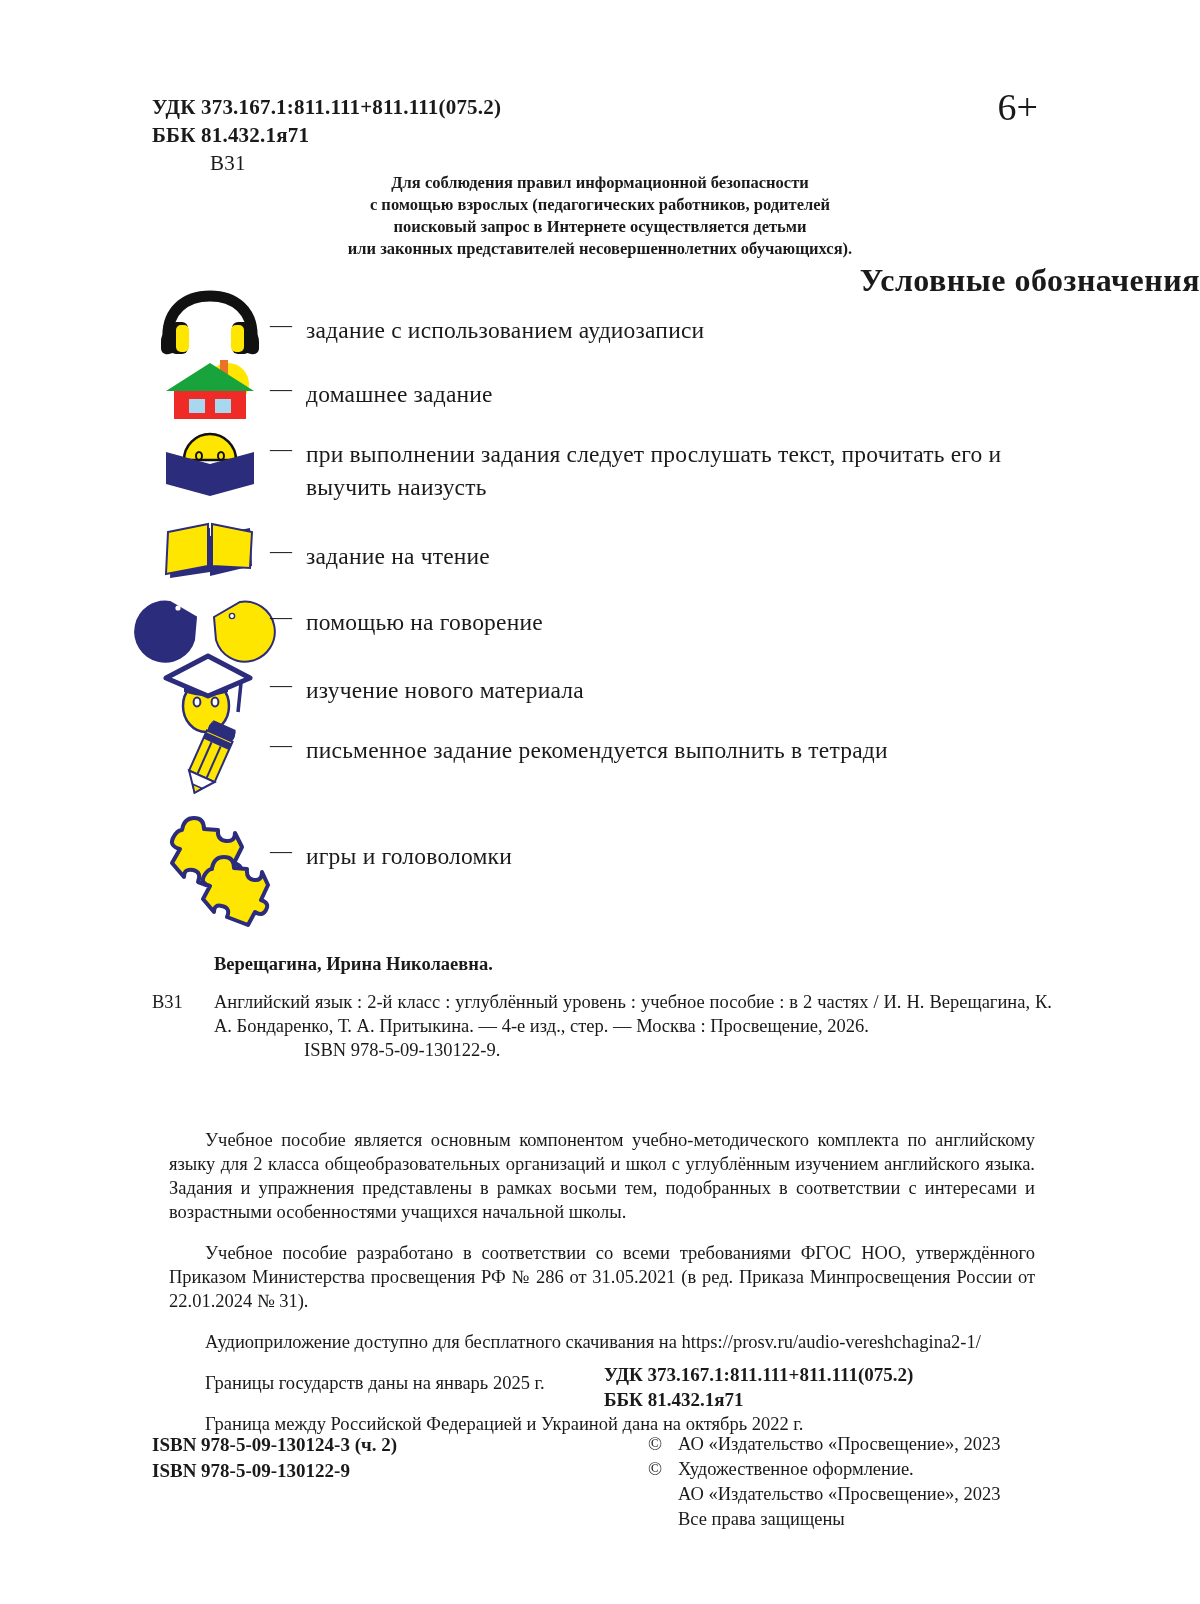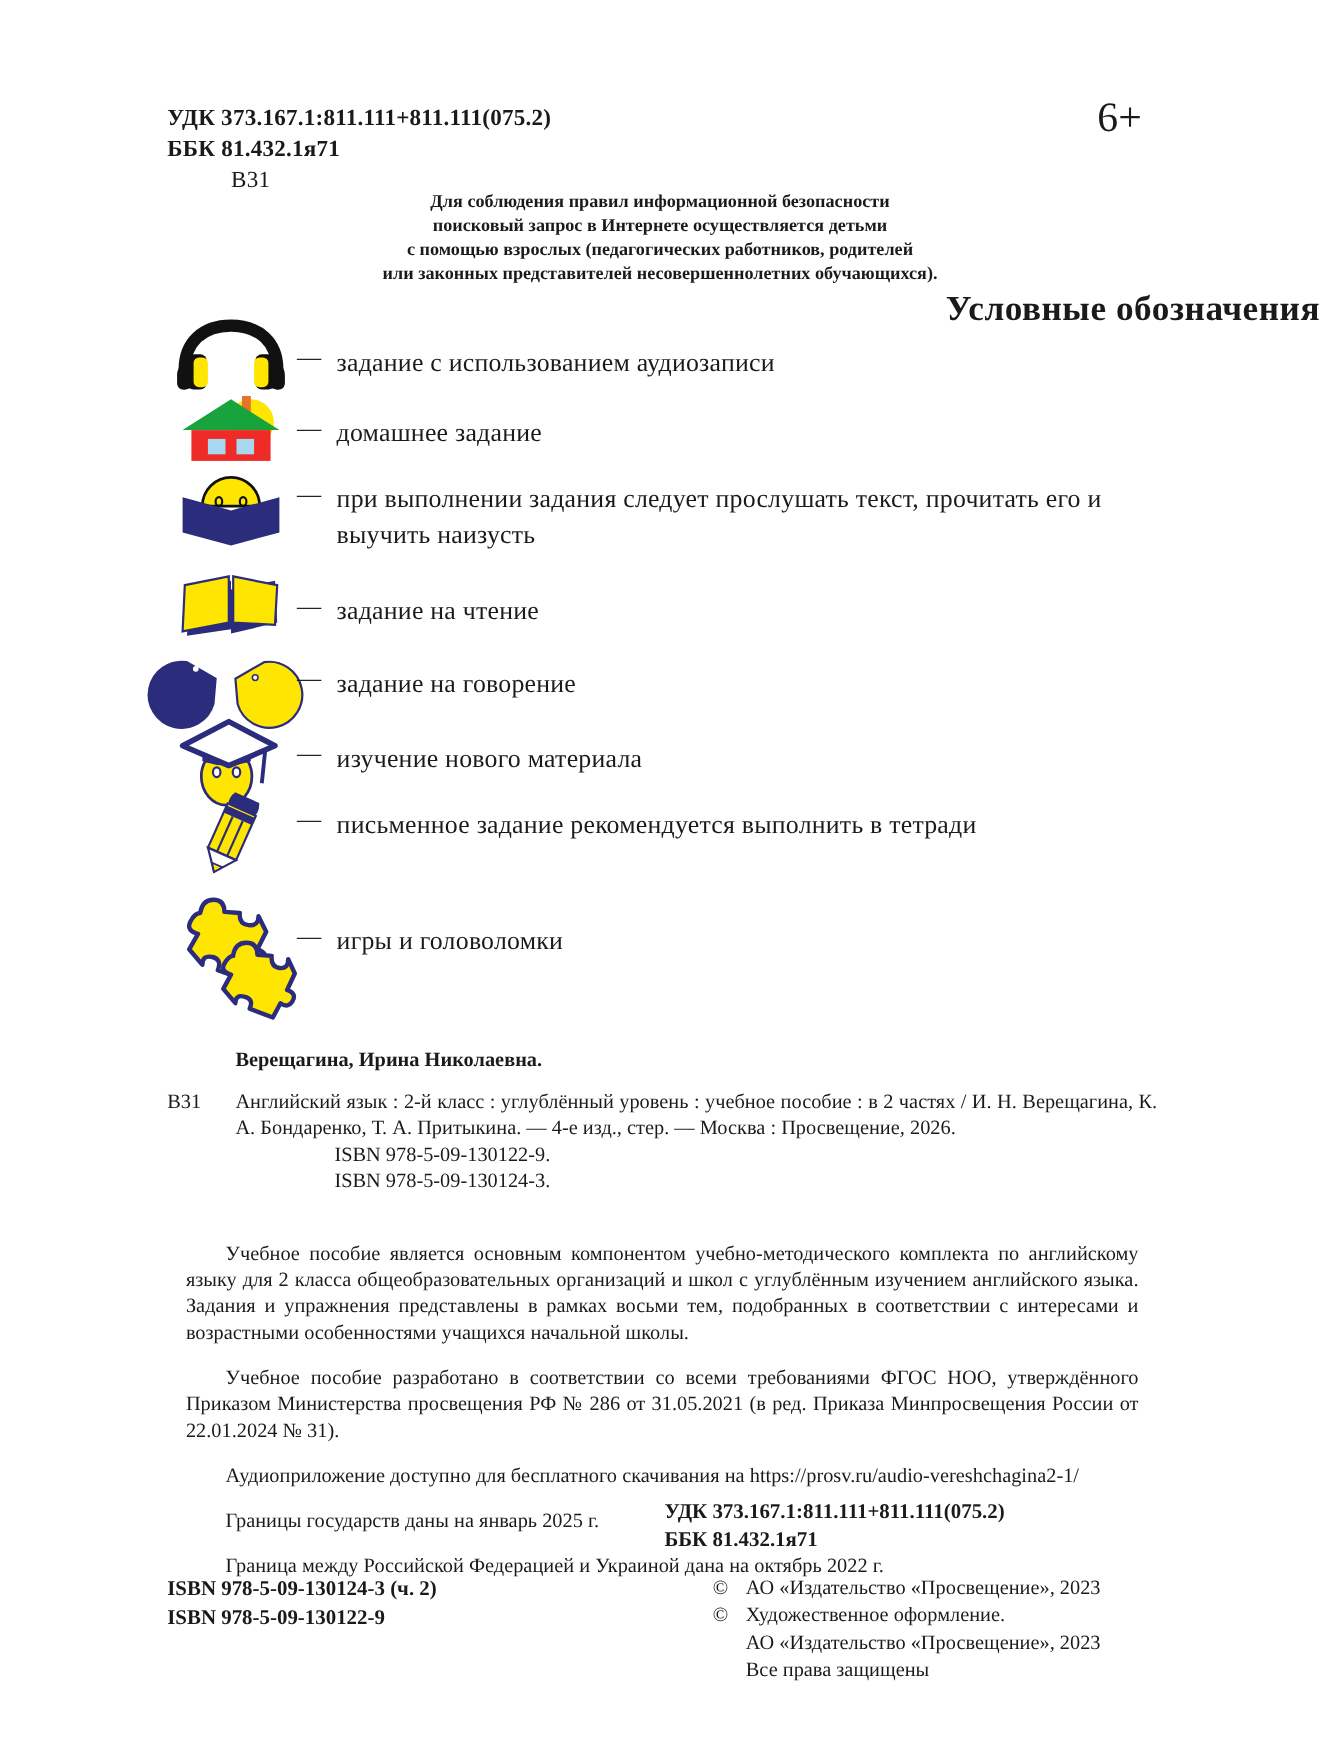--- a/index.html
+++ b/index.html
@@ -222,22 +222,22 @@
   <div class="codes">
     <span>УДК 373.167.1:811.111+811.111(075.2)</span><br>
     <span>ББК 81.432.1я71</span>
     <span class="code-index">В31</span>
   </div>
 
   <div class="age-rating">6+</div>
 
   <div class="safety-notice">
     <div>Для соблюдения правил информационной безопасности</div>
+    <div>с помощью взрослых (педагогических работников, родителей</div>
     <div>поисковый запрос в Интернете осуществляется детьми</div>
-    <div>с помощью взрослых (педагогических работников, родителей</div>
     <div>или законных представителей несовершеннолетних обучающихся).</div>
   </div>
 
   <div class="legend-title">Условные обозначения</div>
 
   <div class="legend">
 
     <div class="legend-row row-audio">
       <div class="legend-icon">
         <svg width="104" height="64" viewBox="0 0 104 64">
@@ -298,21 +298,21 @@
     <div class="legend-row row-speak">
       <div class="legend-icon">
         <svg width="104" height="62" viewBox="0 0 104 62">
           <path d="M38 31 L12 16 A30 30 0 1 0 36 54 Z" fill="#2B2C7C" stroke="#2B2C7C" stroke-width="2"></path>
           <circle cx="20" cy="22" r="2.6" fill="#ffffff"></circle>
           <path d="M56 31 L82 16 A30 30 0 1 1 58 54 Z" fill="#FFE600" stroke="#2B2C7C" stroke-width="2"></path>
           <circle cx="74" cy="30" r="2.6" fill="#ffffff" stroke="#2B2C7C" stroke-width="1.4"></circle>
         </svg>
       </div>
       <div class="legend-dash">—</div>
-      <div class="legend-text">задание на говорение</div>
+      <div class="legend-text">помощью на говорение</div>
     </div>
 
     <div class="legend-row row-new">
       <div class="legend-icon">
         <svg width="104" height="72" viewBox="0 0 104 72">
           <ellipse cx="48" cy="54" rx="23" ry="26" fill="#FFE600" stroke="#2B2C7C" stroke-width="2.5"></ellipse>
           <ellipse cx="39" cy="50" rx="3.4" ry="4.4" fill="#ffffff" stroke="#2B2C7C" stroke-width="2"></ellipse>
           <ellipse cx="57" cy="50" rx="3.4" ry="4.4" fill="#ffffff" stroke="#2B2C7C" stroke-width="2"></ellipse>
           <path d="M26 28 L70 24 L70 40 Q48 48 26 40 Z" fill="#2B2C7C"></path>
           <polygon points="50,4 92,26 50,44 8,26" fill="#ffffff" stroke="#2B2C7C" stroke-width="5" stroke-linejoin="round"></polygon>
@@ -357,21 +357,20 @@
     </div>
 
   </div>
 
   <div class="bib">
     <div class="bib-author">Верещагина, Ирина Николаевна.</div>
     <div class="bib-main">
       <span class="bib-index">В31</span>
       <div class="bib-desc">Английский язык : 2-й класс : углублённый уровень : учебное пособие : в 2 частях / И. Н. Верещагина, К. А. Бондаренко, Т. А. Притыкина. — 4-е изд., стер. — Москва : Просвещение, 2026.</div>
       <div class="bib-sub">ISBN 978-5-09-130122-9.</div>
-      <div class="bib-sub">ISBN 978-5-09-130124-3.</div>
     </div>
   </div>
 
   <div class="bib-paras">
     <p>Учебное пособие является основным компонентом учебно-методического комплекта по английскому языку для 2 класса общеобразовательных организаций и школ с углублённым изучением английского языка. Задания и упражнения представлены в рамках восьми тем, подобранных в соответствии с интересами и возрастными особенностями учащихся начальной школы.</p>
     <p>Учебное пособие разработано в соответствии со всеми требованиями ФГОС НОО, утверждённого Приказом Министерства просвещения РФ № 286 от 31.05.2021 (в ред. Приказа Минпросвещения России от 22.01.2024 № 31).</p>
     <p class="no-just">Аудиоприложение доступно для бесплатного скачивания на https://prosv.ru/audio-vereshchagina2-1/</p>
     <p class="no-just">Границы государств даны на январь 2025 г.</p>
     <p class="no-just">Граница между Российской Федерацией и Украиной дана на октябрь 2022 г.</p>
   </div>

